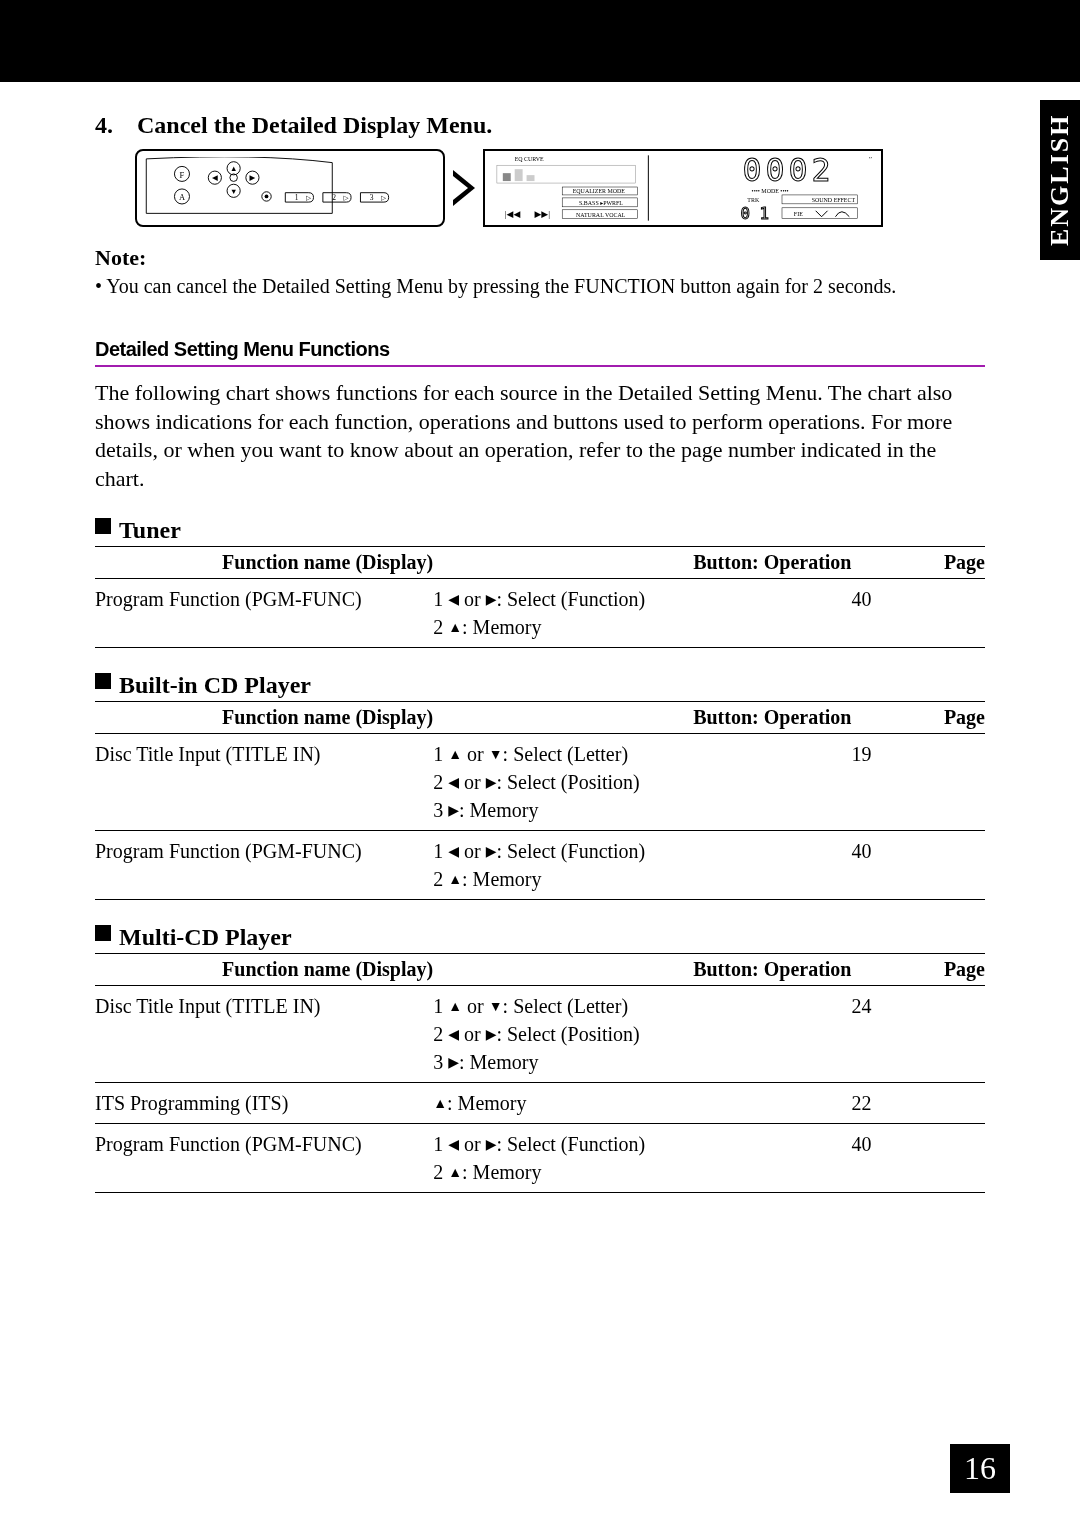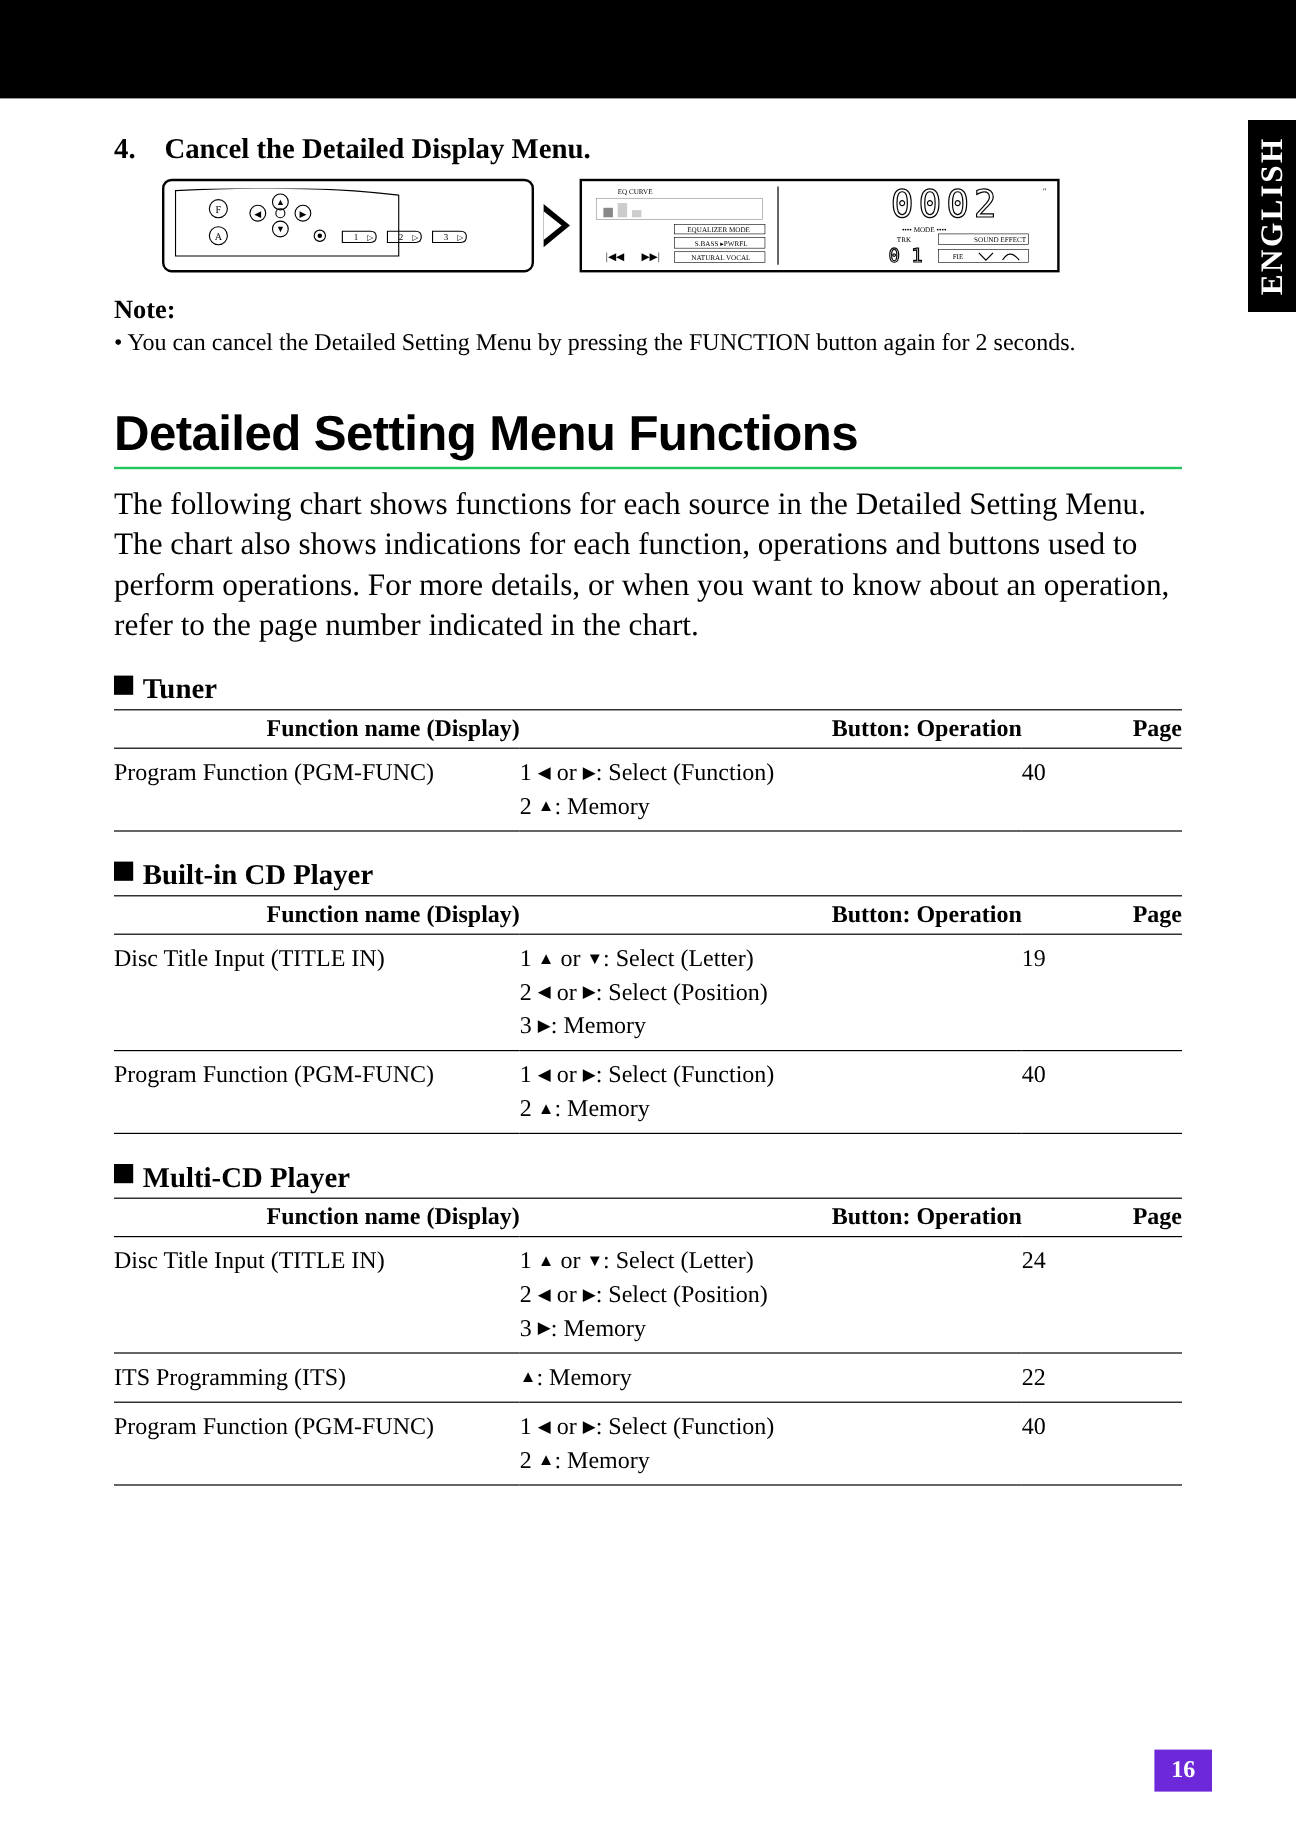--- a/index.html
+++ b/index.html
@@ -32,24 +32,24 @@
     letter-spacing: 2px;
     display: flex;
     align-items: center;
     justify-content: center;
     transform: rotate(180deg);
   }
   .page-number {
     position: absolute;
     bottom: 40px;
     right: 70px;
-    background: #6d28d9;
+    background: #000000;
     color: #fff;
-    font-weight: bold;
-    font-size: 20px;
+    font-weight: normal;
+    font-size: 32px;
     padding: 6px 14px;
   }
   .content {
     padding: 30px 95px 0 95px;
   }
   .step-title {
     font-weight: bold;
     font-size: 24px;
     margin-bottom: 10px;
   }
@@ -98,28 +98,28 @@
   }
   .note-body {
     font-size: 20px;
     margin-top: 4px;
     padding-left: 14px;
     text-indent: -14px;
   }
   .section-heading {
     font-family: Arial, Helvetica, sans-serif;
     font-weight: bold;
-    font-size: 41px;
+    font-size: 20px;
     margin-top: 40px;
-    border-bottom: 2px solid #22c55e;
+    border-bottom: 2px solid #a21caf;
     padding-bottom: 4px;
     letter-spacing: -0.5px;
   }
   .intro {
-    font-size: 26px;
+    font-size: 22px;
     margin-top: 12px;
     line-height: 1.3;
   }
   .subsection {
     margin-top: 24px;
   }
   .subsection-title {
     font-weight: bold;
     font-size: 24px;
     border-bottom: 1.5px solid #000;

